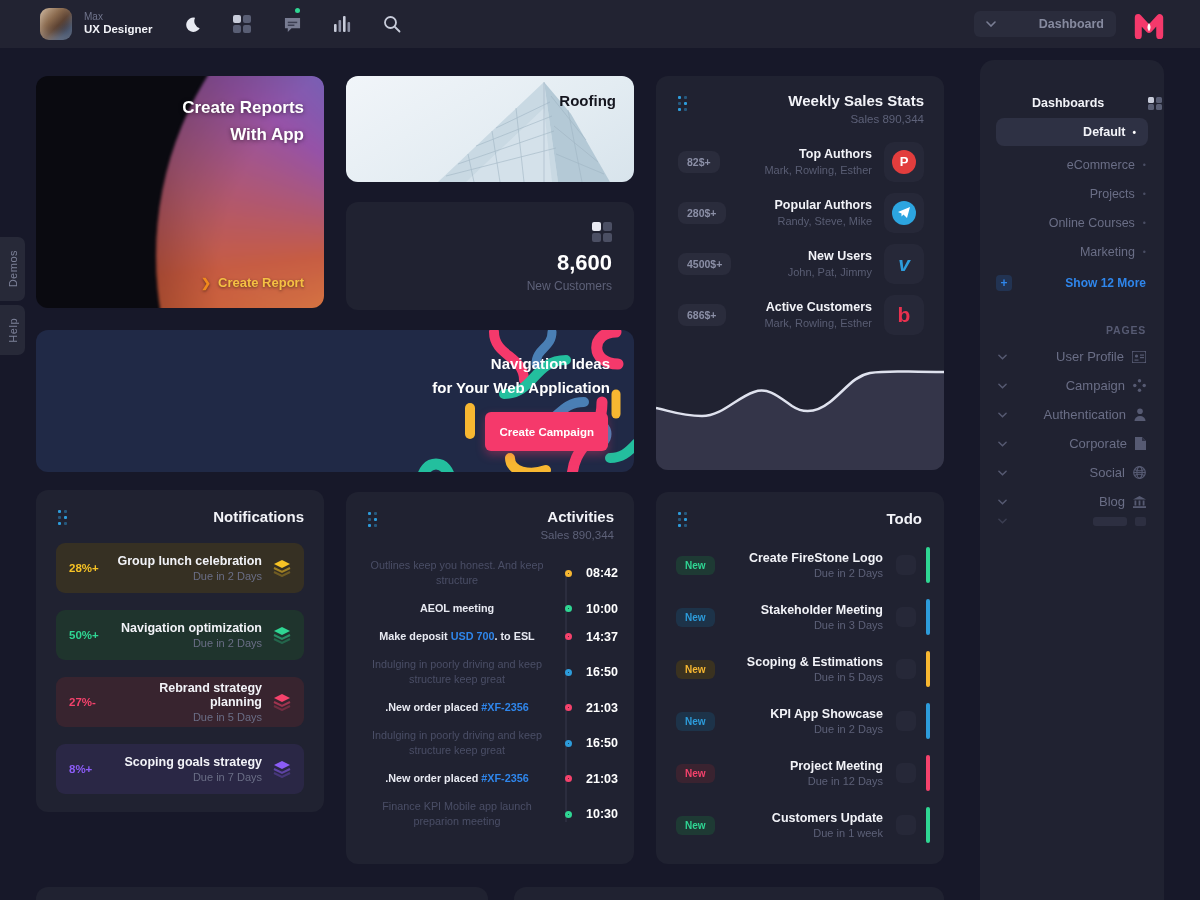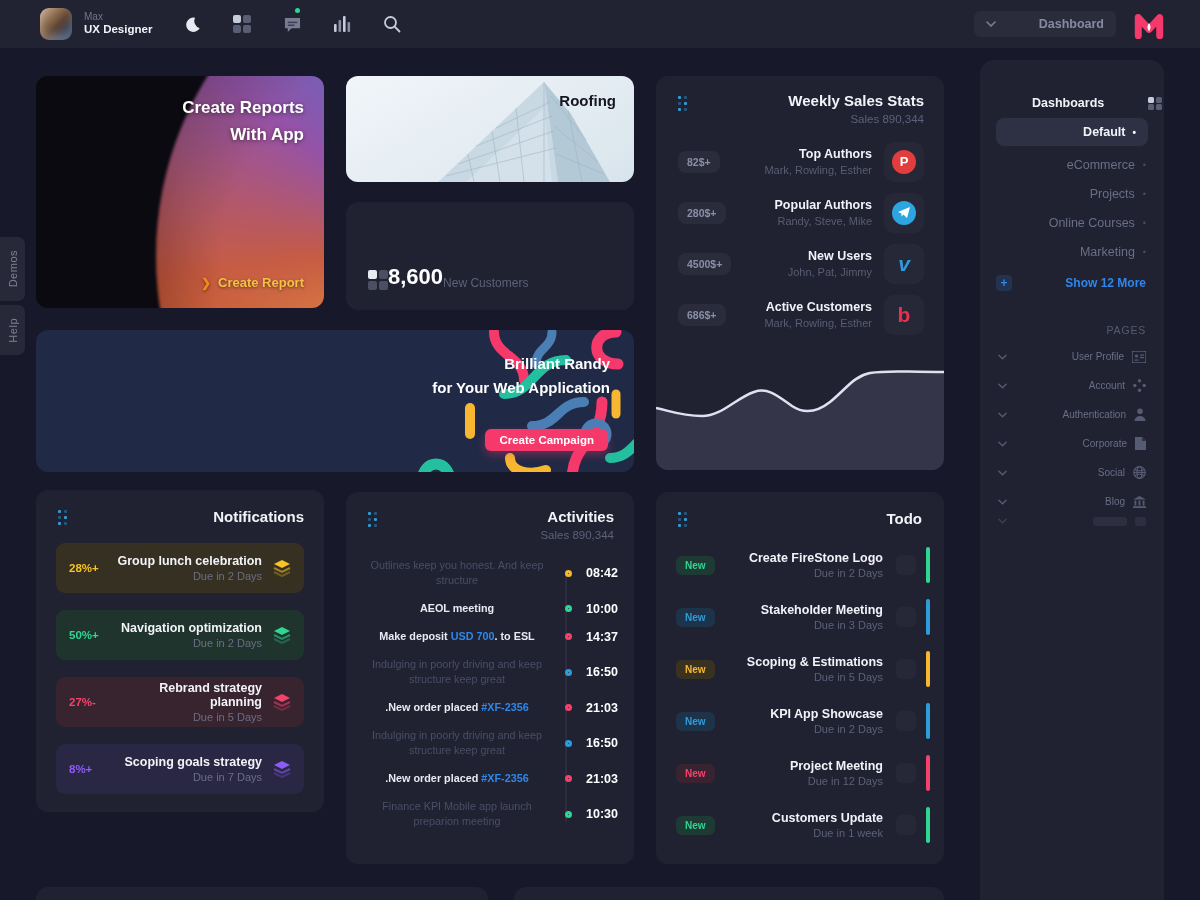--- a/index.html
+++ b/index.html
@@ -64,33 +64,33 @@
   .reports-cta .chev { color:#f08a1d; font-size:12px; }
 
   
   #card-roofing { left:346px; top:76px; width:288px; height:106px; overflow:hidden;
     background:linear-gradient(150deg,#f1f5f9 0%,#e3ecf2 60%,#d8e4ec 100%); }
   .roofing-title { position:absolute; top:16px; right:18px; font-size:15px; font-weight:bold; color:#15161f; }
   #card-roofing svg { position:absolute; left:0; bottom:0; }
 
   
   #card-customers { left:346px; top:202px; width:288px; height:108px; padding:20px 22px;
-    display:flex; align-items:flex-end; }
+    display:flex; flex-direction:column; align-items:flex-end; }
   .sq-ic { display:grid; grid-template-columns:9px 9px; grid-template-rows:9px 9px; gap:2px; }
   .sq-ic i { border-radius:2px; background:#4b4f63; }
   .sq-ic i:first-child { background:#e8eaf2; }
   .cust-value { margin-top:8px; font-size:22px; font-weight:bold; color:#fff; }
   .cust-label { margin-top:3px; font-size:12px; color:#5d6178; }
 
   
   #card-banner { left:36px; top:330px; width:598px; height:142px; background:#202946; overflow:hidden; }
   #banner-art { position:absolute; right:0; top:0; }
   .banner-title { position:absolute; top:22px; right:24px; text-align:right;
     font-size:15px; font-weight:bold; line-height:24px; color:#fff; }
-  .banner-btn { position:absolute; right:26px; bottom:21px; height:22px; padding:0 14px;
+  .banner-btn { position:absolute; right:26px; bottom:21px; height:39px; padding:0 14px;
     border-radius:6px; background:#f5396b; color:#fff; font-size:11.5px; font-weight:bold;
     display:flex; align-items:center; cursor:pointer; box-shadow:0 4px 10px rgba(245,57,107,.35); }
 
   
   #card-weekly { left:656px; top:76px; width:288px; height:394px; overflow:hidden; }
   .weekly-head { position:absolute; top:16px; right:20px; text-align:right; }
   .ws-rows { position:absolute; top:64px; left:22px; right:20px; display:flex; flex-direction:column; gap:8px; }
   .ws-row { height:43px; display:flex; align-items:center; }
   .ws-badge { padding:5px 9px; border-radius:8px; background:#2a2c3c; font-size:10.5px; font-weight:bold; color:#8b8fa6; }
   .ws-text { margin-left:auto; text-align:right; }
@@ -154,24 +154,24 @@
     font-size:12.5px; font-weight:bold; color:#f2f3f8; }
   .sb-active::after { content:"•"; color:#fff; font-size:10px; margin-left:7px; }
   .sb-item { height:29px; display:flex; align-items:center; justify-content:flex-end; padding-right:18px;
     font-size:12.5px; color:#6a6e86; cursor:pointer; }
   .sb-item::after { content:"•"; color:#494d63; font-size:9px; margin-left:8px; }
   .sb-dash-items { margin-top:4px; display:flex; flex-direction:column; }
   .sb-more { display:flex; align-items:center; height:30px; margin:2px 18px 0 16px; cursor:pointer; }
   .sb-plus { width:16px; height:16px; border-radius:4px; background:rgba(47,134,235,.18);
     color:#2f86eb; font-size:12px; font-weight:bold; display:flex; align-items:center; justify-content:center; }
   .sb-more .lbl { margin-left:auto; font-size:12px; font-weight:bold; color:#2f86eb; }
-  .sb-pages-lbl { margin:26px 18px 6px 0; text-align:right; font-size:10.5px; font-weight:normal;
+  .sb-pages-lbl { margin:26px 18px 6px 0; text-align:right; font-size:10.5px; font-weight:bold;
     letter-spacing:.8px; color:#565a72; }
   .sb-page { height:29px; display:flex; align-items:center; padding:0 18px; cursor:pointer; }
-  .sb-page .lbl { margin-left:auto; font-size:10px; color:#6a6e86; }
+  .sb-page .lbl { margin-left:auto; font-size:13px; color:#6a6e86; }
   .sb-page .pic { margin-left:8px; display:flex; color:#565a72; }
   .sb-partial { height:10px; overflow:hidden; opacity:.5; }
 
   .bottom-stub { position:absolute; top:887px; height:40px; border-radius:12px; background:#202231; }
   #stub1 { left:36px; width:452px; }
   #stub2 { left:514px; width:430px; }
 
   svg { display:block; }
 </style>
 </head>
@@ -298,21 +298,21 @@
     <path d="M140,64 C170,64 170,30 202,30" stroke="#23bf9e" stroke-width="10"></path>
     <path d="M246,128 C270,128 270,104 294,104" stroke="#23bf9e" stroke-width="10"></path>
     <path d="M106,78 L106,104" stroke="#f7b731" stroke-width="10"></path>
     <path d="M146,128 C146,142 166,146 182,140" stroke="#f7b731" stroke-width="10"></path>
     <path d="M252,64 L252,84" stroke="#f7b731" stroke-width="9"></path>
     <path d="M168,96 C194,96 194,72 220,72" stroke="#4a7fb5" stroke-width="10"></path>
     <path d="M188,2 C188,18 172,18 172,34" stroke="#4a7fb5" stroke-width="9"></path>
     <circle cx="232" cy="104" r="11" stroke="#4a7fb5" stroke-width="9"></circle>
   </svg>
   <div class="banner-title">
-    <div>Brilliant Randy</div>
+    <div>Navigation Ideas</div>
     <div>for Your Web Application</div>
   </div>
   <div class="banner-btn">Create Campaign</div>
 </div>
 
 <div class="card" id="card-weekly">
   <div class="dots-ic">
       <i></i>
       <i class="dim"></i>
       <i class="dim"></i>
@@ -610,21 +610,21 @@
           <rect x="8" y="3.5" width="4" height="1.2" fill="currentColor"></rect>
           <rect x="8" y="6" width="4" height="1.2" fill="currentColor"></rect>
           <rect x="2.5" y="8.5" width="4" height="1.2" fill="currentColor"></rect>
         </svg>
     </span>
   </div>
   <div class="sb-page">
     <svg width="9" height="6" viewBox="0 0 10 6">
         <polyline points="1,1 5,5 9,1" fill="none" stroke="#565a72" stroke-width="1.6" stroke-linecap="round"></polyline>
       </svg>
-    <span class="lbl">Account</span>
+    <span class="lbl">Campaign</span>
     <span class="pic">
       <svg width="13" height="13" viewBox="0 0 13 13">
           <circle cx="6.5" cy="1.8" r="1.7" fill="currentColor"></circle>
           <circle cx="6.5" cy="11.2" r="1.7" fill="currentColor"></circle>
           <circle cx="1.8" cy="6.5" r="1.7" fill="currentColor"></circle>
           <circle cx="11.2" cy="6.5" r="1.7" fill="currentColor"></circle>
         </svg>
     </span>
   </div>
   <div class="sb-page">

